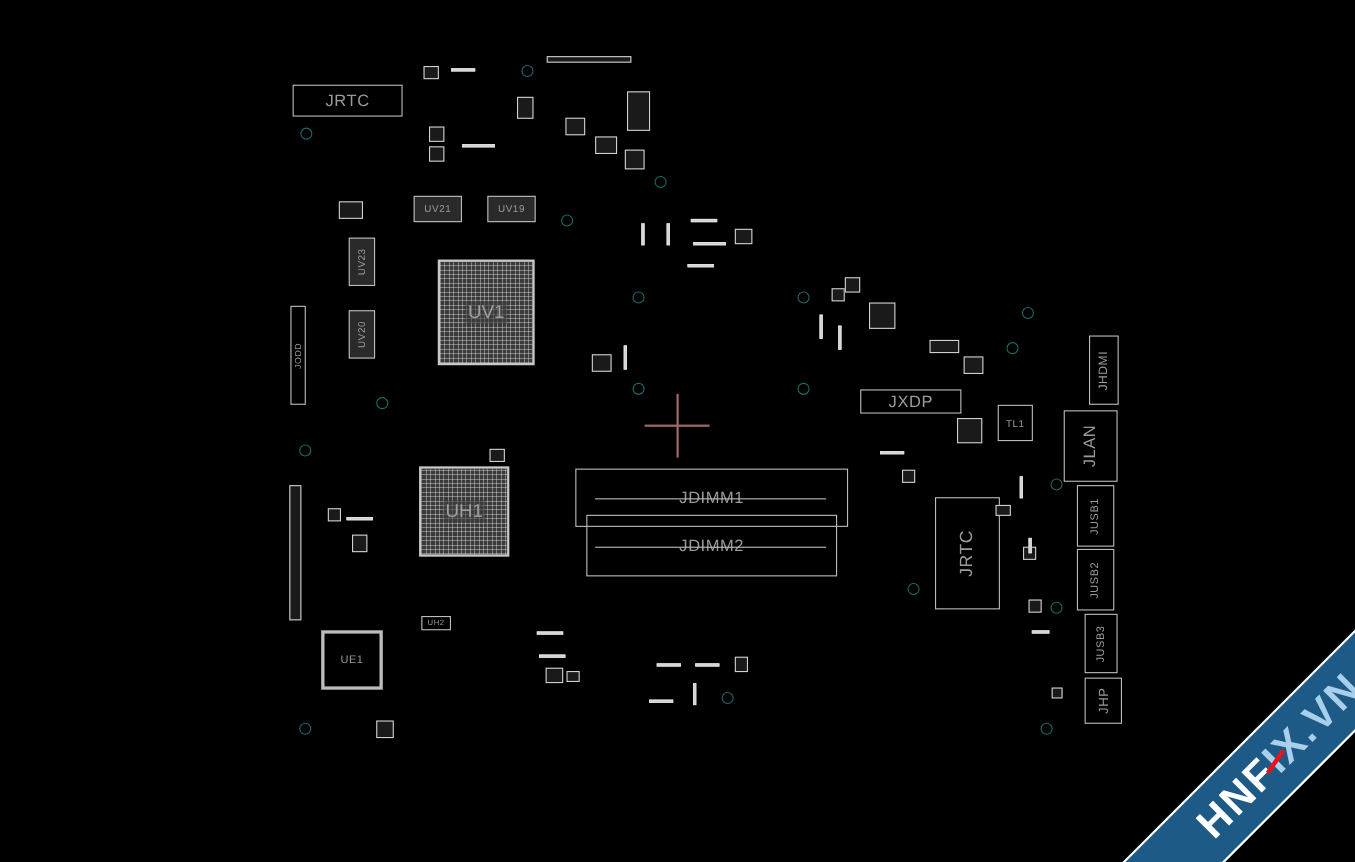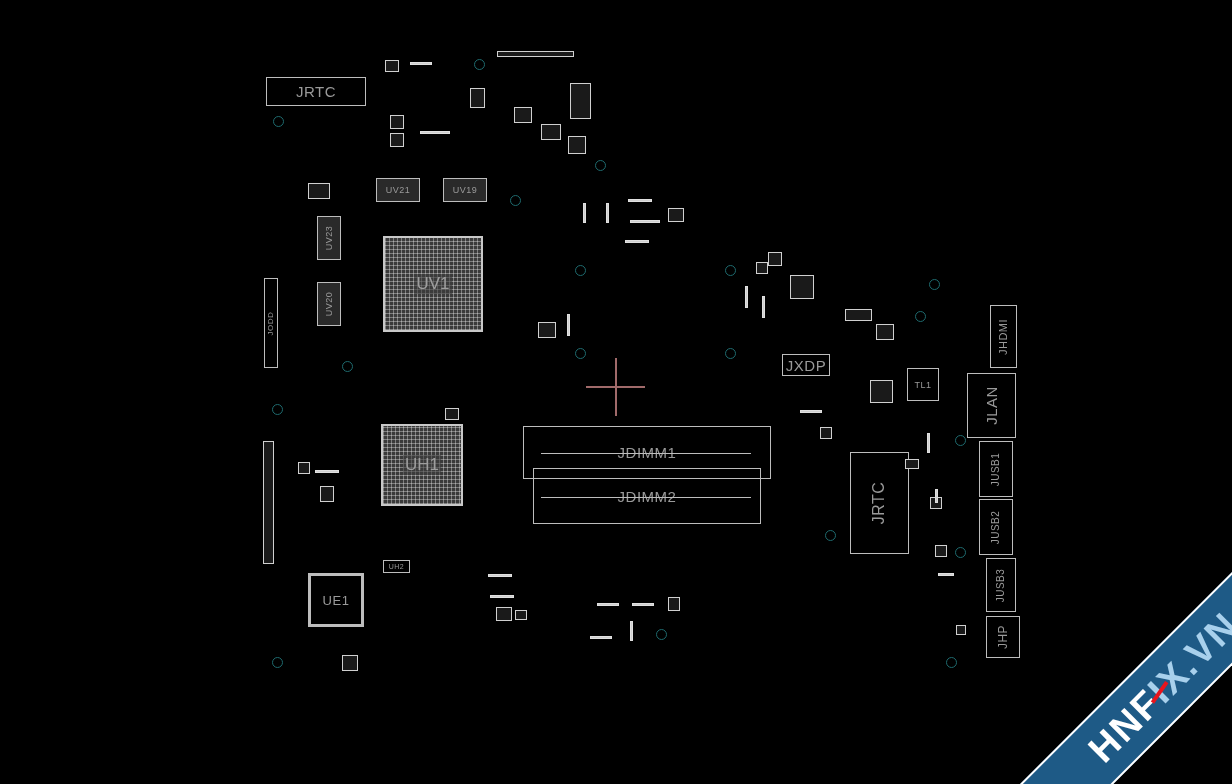--- a/index.html
+++ b/index.html
@@ -83,40 +83,40 @@
   <div class="comp rot" style="left:317px;top:282px;width:24px;height:44px;font-size:9px;background:#2a2a2a;">
     <span>UV20</span>
   </div>
 
   <div class="comp rot" style="left:264px;top:278px;width:14px;height:90px;font-size:8px;">
     <span>JODD</span>
   </div>
 
   <div class="smd" style="left:263px;top:441px;width:11px;height:123px;"></div>
 
-  <div class="bga" style="left:383px;top:236px;width:100px;height:96px;align-items:center;">
+  <div class="bga" style="left:398px;top:236px;width:88px;height:96px;align-items:center;">
     <span>UV1</span>
   </div>
 
 
   <div class="bga" style="left:381px;top:424px;width:82px;height:82px;">
     <span>UH1</span>
   </div>
 
   <div class="comp" style="left:523px;top:426px;width:248px;height:53px;">
     <span>JDIMM1</span>
   </div>
   <div class="dimm-line" style="left:541px;top:453px;width:210px;"></div>
 
   <div class="comp" style="left:533px;top:468px;width:228px;height:56px;">
     <span>JDIMM2</span>
   </div>
   <div class="dimm-line" style="left:541px;top:497px;width:210px;"></div>
 
-  <div class="comp" style="left:782px;top:354px;width:48px;height:22px;text-align:center;">
+  <div class="comp" style="left:782px;top:354px;width:92px;height:22px;text-align:center;">
     <span>JXDP</span>
   </div>
 
   <div class="comp" style="left:907px;top:368px;width:32px;height:33px;font-size:9px;">
     <span>TL1</span>
   </div>
 
   <div class="comp rot" style="left:850px;top:452px;width:59px;height:102px;font-size:16px;">
     <span>JRTC</span>
   </div>
@@ -133,21 +133,21 @@
   <div class="comp rot" style="left:979px;top:499px;width:34px;height:56px;font-size:10px;">
     <span>JUSB2</span>
   </div>
   <div class="comp rot" style="left:986px;top:558px;width:30px;height:54px;font-size:10px;">
     <span>JUSB3</span>
   </div>
   <div class="comp rot" style="left:986px;top:616px;width:34px;height:42px;font-size:12px;">
     <span>JHP</span>
   </div>
 
-  <div class="comp" style="left:292px;top:573px;width:56px;height:54px;font-size:13px;border-width:3px;margin-left:16px;">
+  <div class="comp" style="left:292px;top:573px;width:56px;height:54px;font-size:10px;border-width:3px;">
     <span>UE1</span>
   </div>
 
 
   <div class="comp" style="left:383px;top:560px;width:27px;height:13px;font-size:7px;">
     <span>UH2</span>
   </div>
 
   <div class="smd" style="left:385px;top:60px;width:14px;height:12px;"></div>
   <div class="smd fill" style="left:410px;top:62px;width:22px;height:3px;"></div>

